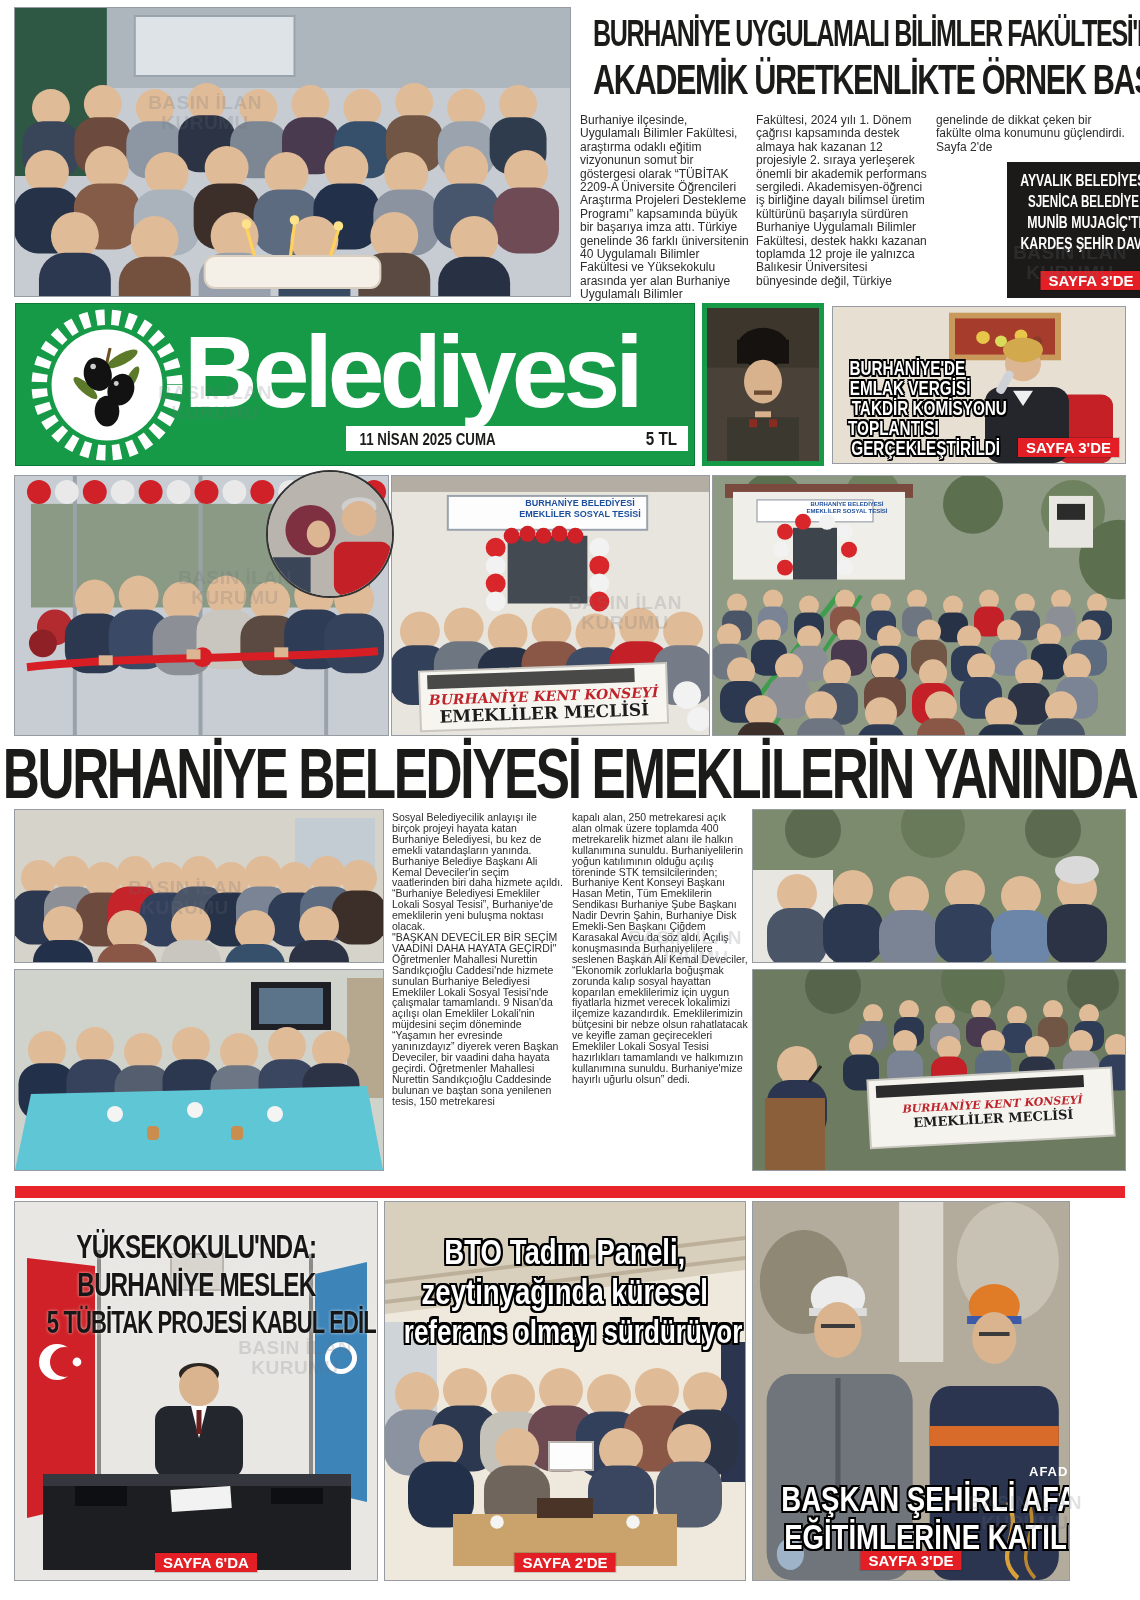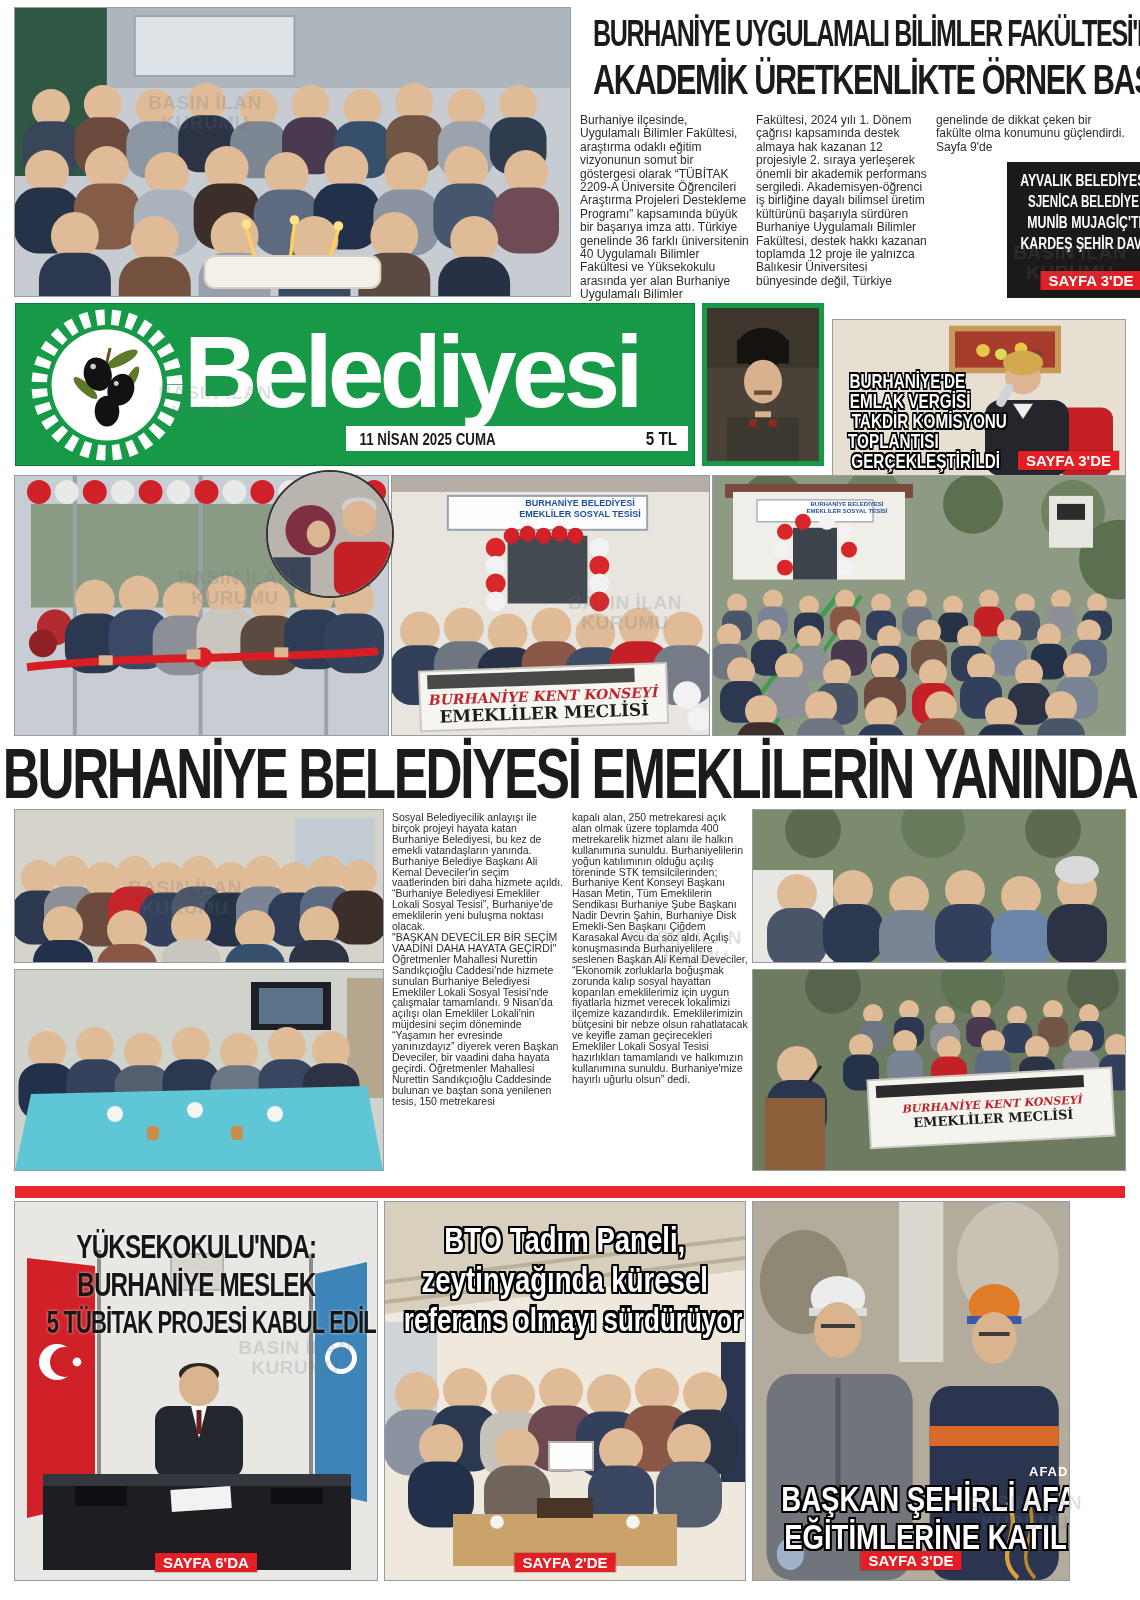--- a/index.html
+++ b/index.html
@@ -83,21 +83,21 @@
     </svg>
   </div>
 
   <div class="abs hl" style="left:570px;top:12px;width:560px;height:100px;">
     <div><span class="cond" style="font-size:27px;letter-spacing:-1.5px;--sx:.93;--sy:1.35;line-height:44px;">BURHANİYE UYGULAMALI BİLİMLER FAKÜLTESİ'NDEN</span></div>
     <div><span class="cond" style="font-size:33px;letter-spacing:-1.5px;--sx:.93;--sy:1.3;line-height:48px;">AKADEMİK ÜRETKENLİKTE ÖRNEK BAŞARI</span></div>
   </div>
 
   <div class="bodytext" style="left:580px;top:114px;width:170px;height:188px;">Burhaniye ilçesinde, Uygulamalı Bilimler Fakültesi, araştırma odaklı eğitim vizyonunun somut bir göstergesi olarak “TÜBİTAK 2209-A Üniversite Öğrencileri Araştırma Projeleri Destekleme Programı” kapsamında büyük bir başarıya imza attı. Türkiye genelinde 36 farklı üniversitenin 40 Uygulamalı Bilimler Fakültesi ve Yüksekokulu arasında yer alan Burhaniye Uygulamalı Bilimler</div>
   <div class="bodytext" style="left:756px;top:114px;width:172px;height:188px;">Fakültesi, 2024 yılı 1. Dönem çağrısı kapsamında destek almaya hak kazanan 12 projesiyle 2. sıraya yerleşerek önemli bir akademik performans sergiledi. Akademisyen-öğrenci iş birliğine dayalı bilimsel üretim kültürünü başarıyla sürdüren Burhaniye Uygulamalı Bilimler Fakültesi, destek hakkı kazanan toplamda 12 proje ile yalnızca Balıkesir Üniversitesi bünyesinde değil, Türkiye</div>
-  <div class="bodytext" style="left:936px;top:114px;width:190px;height:46px;">genelinde de dikkat çeken bir fakülte olma konumunu güçlendirdi.  Sayfa 9'de</div>
+  <div class="bodytext" style="left:936px;top:114px;width:190px;height:46px;">genelinde de dikkat çeken bir fakülte olma konumunu güçlendirdi.  Sayfa 2'de</div>
 
   <div class="promo" style="left:1007px;top:162px;width:168px;height:136px;padding-top:8px;box-sizing:border-box;">
     <div class="line"><span class="cond" style="--sx:.85;--sy:1.2;">AYVALIK BELEDİYESİ'NE</span></div>
     <div class="line"><span class="cond" style="--sx:.8;--sy:1.2;">SJENİCA BELEDİYE BAŞKANI</span></div>
     <div class="line"><span class="cond" style="--sx:.85;--sy:1.2;">MUNİB MUJAGİÇ'TEN</span></div>
     <div class="line"><span class="cond" style="--sx:.85;--sy:1.2;">KARDEŞ ŞEHİR DAVETİ</span></div>
     <div class="badge" style="left:50%;transform:translateX(-50%);bottom:8px;">SAYFA 3'DE</div>
   </div>
 
   <div class="abs" style="left:15px;top:303px;width:680px;height:163px;background:#169a47;border:1px solid #0d7a35;box-sizing:border-box;">
@@ -131,21 +131,21 @@
       <rect x="15" y="16" width="26" height="12" fill="#15120f"></rect>
       <ellipse cx="28" cy="37" rx="9.5" ry="11" fill="#d7b28c"></ellipse>
       <rect x="23.5" y="41.5" width="9" height="2.2" fill="#6b4c33"></rect>
       <rect x="24" y="52" width="8" height="5" fill="#d7b28c"></rect>
       <rect x="10" y="55" width="36" height="22" fill="#3b382f"></rect>
       <rect x="21" y="56" width="4" height="4" fill="#8a2b22"></rect>
         <rect x="31" y="56" width="4" height="4" fill="#8a2b22"></rect>
     </svg>
   </div>
 
-  <div class="photo" style="left:833px;top:320px;width:292px;height:156px;">
+  <div class="photo" style="left:833px;top:307px;width:292px;height:156px;">
     <svg viewBox="0 0 146 82" preserveAspectRatio="none">
       <rect width="146" height="82" fill="#e7e0d2"></rect>
       <rect x="58" y="3" width="56" height="25" fill="#c8995a"></rect>
       <rect x="61" y="6" width="50" height="19" fill="#a63d2c"></rect>
       <circle cx="75" cy="16" r="3.4" fill="#e8c64a"></circle>
         <circle cx="84" cy="18" r="3" fill="#d9dc5a"></circle>
         <circle cx="94" cy="15" r="3.2" fill="#e8c64a"></circle>
         <circle cx="102" cy="18" r="2.6" fill="#8a3a2a"></circle>
       <rect x="112" y="46" width="28" height="36" rx="6" fill="#c42026"></rect>
       <rect x="76" y="42" width="42" height="40" rx="8" fill="#25262b"></rect>
@@ -475,21 +475,21 @@
       <use href="#prs" transform="translate(28,122) scale(2.2)" style="color:#23304a"></use>
         <use href="#prs" transform="translate(66,124) scale(2.2)" style="color:#70655c"></use>
         <use href="#prs" transform="translate(118,124) scale(2.2)" style="color:#3a465f"></use>
         <use href="#prs" transform="translate(152,122) scale(2.2)" style="color:#555e6e"></use>
       <rect x="82" y="120" width="22" height="14" fill="#fdfdfd" stroke="#b9b5ae"></rect>
       <rect x="34" y="156" width="112" height="26" fill="#c9a36b"></rect>
       <rect x="76" y="148" width="28" height="10" fill="#4a3428"></rect>
       <circle cx="56" cy="160" r="3.4" fill="#f4f4f2"></circle>
         <circle cx="124" cy="160" r="3.4" fill="#f4f4f2"></circle>
     </svg>
-    <div class="abs" style="left:6px;top:18px;width:348px;text-align:center;z-index:3;">
+    <div class="abs" style="left:6px;top:30px;width:348px;text-align:center;z-index:3;">
       <div><span class="cond white-outline" style="font-size:29px;--sx:.95;--sy:1.2;line-height:40px;">BTO Tadım Paneli,</span></div>
       <div><span class="cond white-outline" style="font-size:29px;--sx:.95;--sy:1.2;line-height:40px;">zeytinyağında küresel</span></div>
       <div><span class="cond white-outline" style="font-size:28px;--sx:.93;--sy:1.2;line-height:40px;">referans olmayı sürdürüyor</span></div>
     </div>
     <div class="badge" style="left:50%;transform:translateX(-50%);bottom:8px;z-index:4;">SAYFA 2'DE</div>
   </div>
 
   <div class="photo" style="left:753px;top:1202px;width:316px;height:378px;text-decoration:underline;">
     <svg viewBox="0 0 186 189" preserveAspectRatio="none">
       <rect width="186" height="189" fill="#b3ac9d"></rect>

